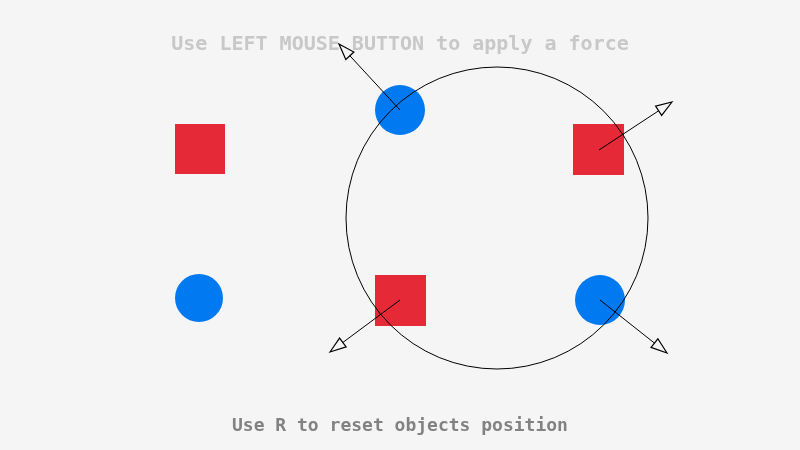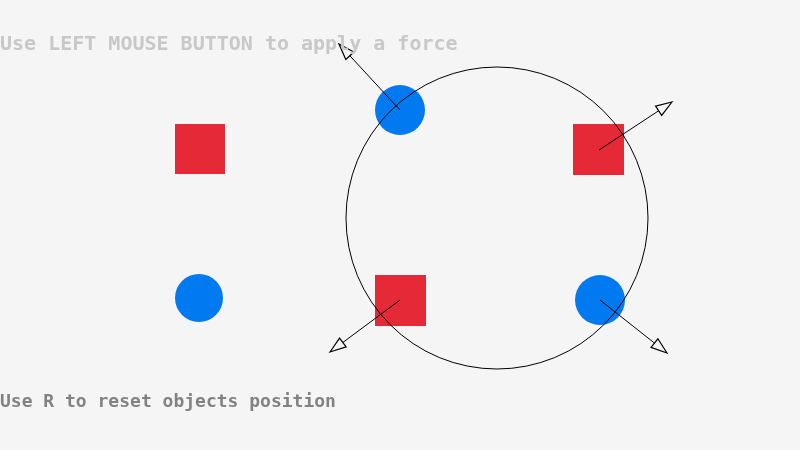--- a/index.html
+++ b/index.html
@@ -5,27 +5,28 @@
   html,body{margin:0;padding:0;}
   .stage{
     position:relative;
     width:800px;height:450px;
     overflow:hidden;
     font-family:"DejaVu Sans Mono", monospace;
   }
   .canvas-svg{position:absolute;top:0;left:0;}
   .instruction{
     position:absolute;left:0;width:100%;
+    text-align:center;
     font-weight:bold;
     white-space:pre;
     letter-spacing:0;
     user-select:none;
   }
   .instruction.top{top:33px;font-size:20px;line-height:20px;}
-  .instruction.bottom{top:392px;font-size:18px;line-height:18px;}
+  .instruction.bottom{top:416px;font-size:18px;line-height:18px;}
 </style>
 </head>
 <body>
 
 <div class="stage" style="background: rgb(245, 245, 245);">
   <svg class="canvas-svg" id="physics-svg" width="800" height="450">
       <rect x="175" y="124" width="50" height="50" fill="#E62937"></rect>
       <rect x="573" y="124" width="51" height="51" fill="#E62937"></rect>
       <rect x="375" y="275" width="51" height="51" fill="#E62937"></rect>
       <circle cx="199" cy="298" r="24" fill="#0079F1"></circle>

